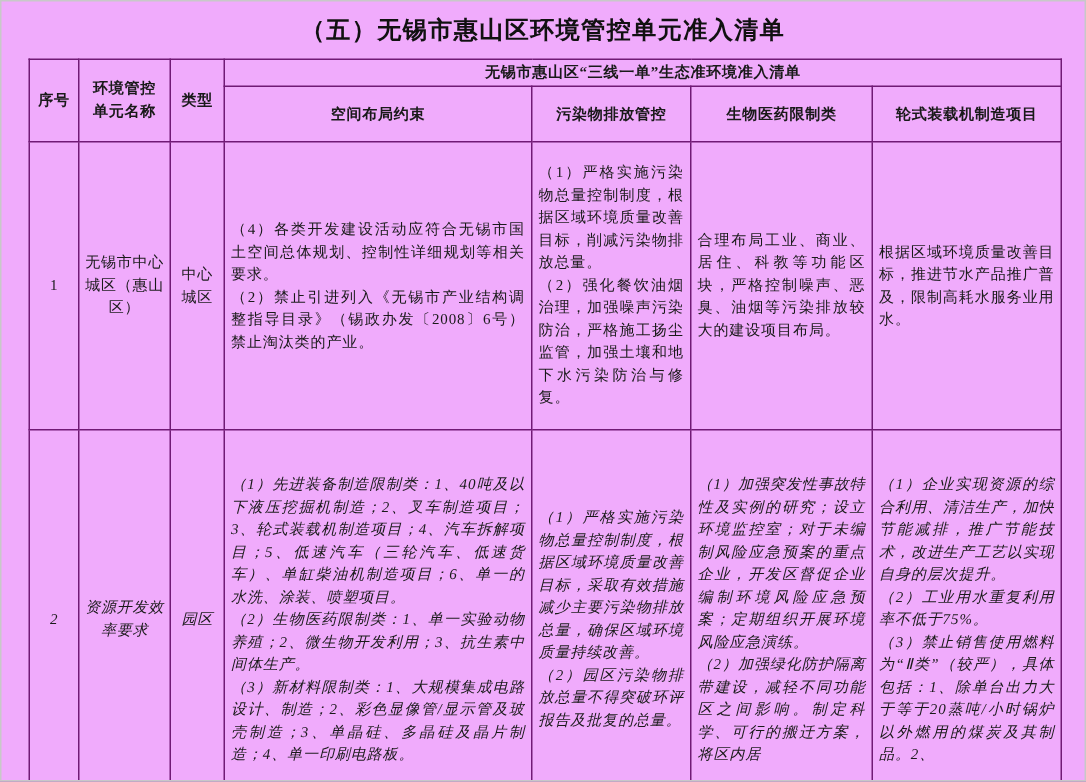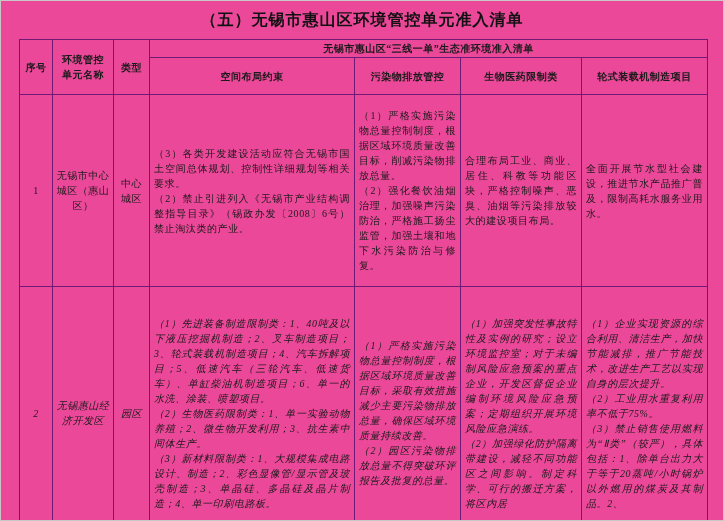--- a/index.html
+++ b/index.html
@@ -1,21 +1,21 @@
 <!DOCTYPE html>
 <html><head>
 <meta charset="utf-8">
 <style>
   * { margin: 0; padding: 0; box-sizing: border-box; }
   html, body { background: #9a9a9a; }
   .page {
     position: relative;
     width: 724px;
     height: 521px;
-    background: #ec4899;
+    background: #f0abfc;
     border: 1px solid #c8c8c8;
     overflow: hidden;
     font-family: "Liberation Serif", serif;
     color: #1a1a1a;
   }
   .doc-title {
     margin-top: 9px;
     text-align: center;
     font-size: 16px;
     font-weight: bold;
@@ -135,41 +135,41 @@
       <td class="center-cell">
         <span class="cell-text">1</span>
       </td>
       <td class="center-cell">
         <span class="cell-text">无锡市中心城区（惠山区）</span>
       </td>
       <td class="center-cell">
         <span class="cell-text">中心城区</span>
       </td>
       <td class="text-cell">
-        <span class="cell-text">（3）各类开发建设活动应符合无锡市国土空间总体规划、控制性详细规划等相关要求。
+        <span class="cell-text">（4）各类开发建设活动应符合无锡市国土空间总体规划、控制性详细规划等相关要求。
 （2）禁止引进列入《无锡市产业结构调整指导目录》（锡政办发〔2008〕6号）禁止淘汰类的产业。</span>
       </td>
       <td class="text-cell">
         <span class="cell-text">（1）严格实施污染物总量控制制度，根据区域环境质量改善目标，削减污染物排放总量。
 （2）强化餐饮油烟治理，加强噪声污染防治，严格施工扬尘监管，加强土壤和地下水污染防治与修复。</span>
       </td>
       <td class="text-cell">
         <span class="cell-text">合理布局工业、商业、居住、科教等功能区块，严格控制噪声、恶臭、油烟等污染排放较大的建设项目布局。</span>
       </td>
       <td class="text-cell">
-        <span class="cell-text">全面开展节水型社会建设，推进节水产品推广普及，限制高耗水服务业用水。</span>
+        <span class="cell-text">根据区域环境质量改善目标，推进节水产品推广普及，限制高耗水服务业用水。</span>
       </td>
     </tr>
 
     <tr class="row-2">
       <td class="center-cell">
         <span class="cell-text">2</span>
       </td>
       <td class="center-cell">
-        <span class="cell-text">无锡惠山经济开发区</span>
+        <span class="cell-text">资源开发效率要求</span>
       </td>
       <td class="center-cell">
         <span class="cell-text">园区</span>
       </td>
       <td class="text-cell">
         <span class="cell-text">（1）先进装备制造限制类：1、40吨及以下液压挖掘机制造；2、叉车制造项目；3、轮式装载机制造项目；4、汽车拆解项目；5、低速汽车（三轮汽车、低速货车）、单缸柴油机制造项目；6、单一的水洗、涂装、喷塑项目。
 （2）生物医药限制类：1、单一实验动物养殖；2、微生物开发利用；3、抗生素中间体生产。
 （3）新材料限制类：1、大规模集成电路设计、制造；2、彩色显像管/显示管及玻壳制造；3、单晶硅、多晶硅及晶片制造；4、单一印刷电路板。</span>
       </td>
       <td class="text-cell">

